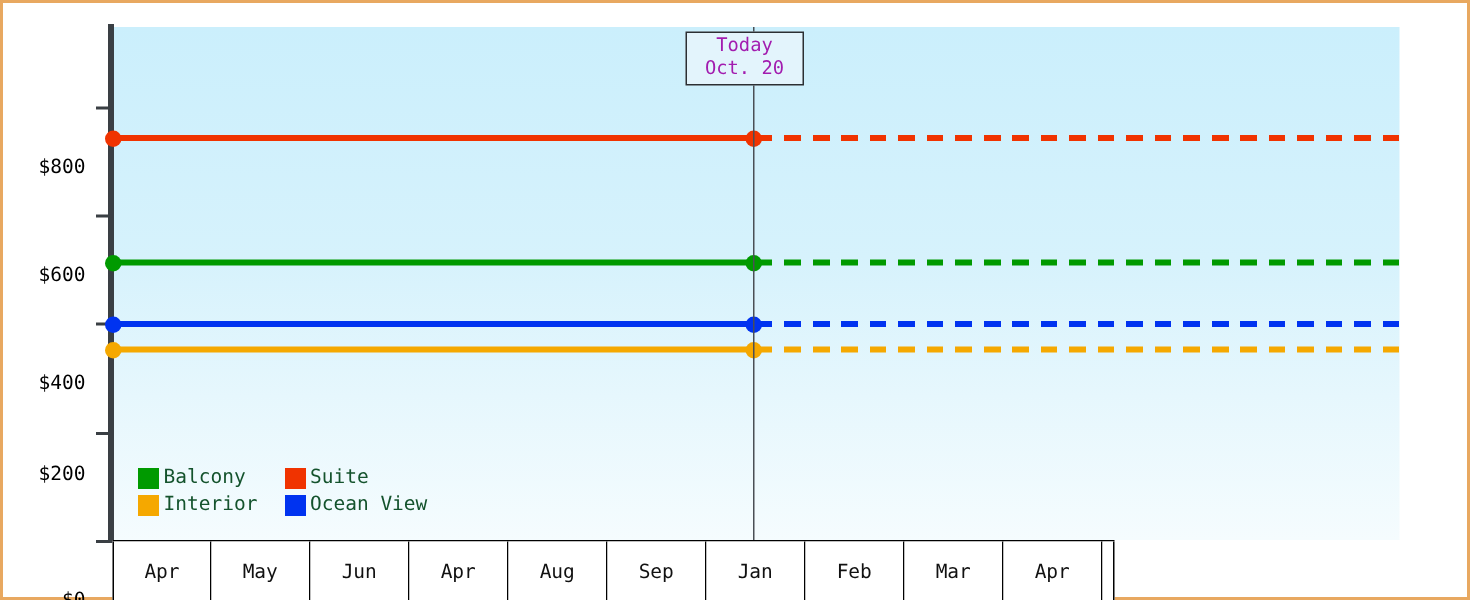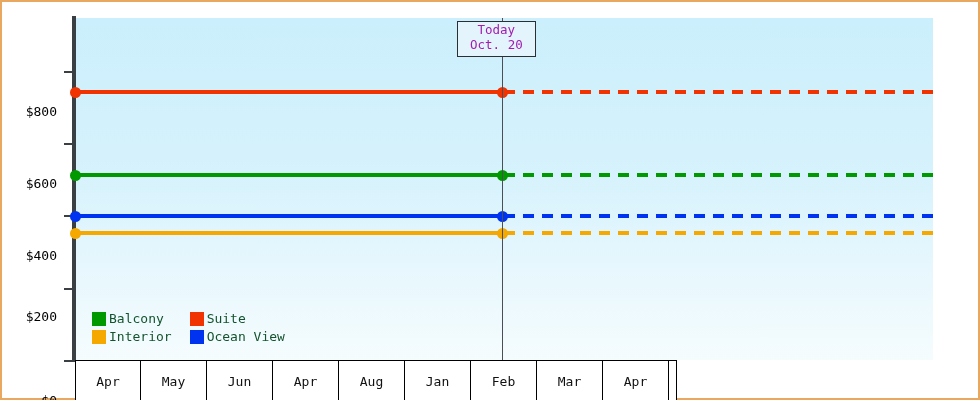--- a/index.html
+++ b/index.html
@@ -226,20 +226,21 @@
       <span class="legend-label">Ocean View</span>
     </div>
   </div>
 
   <div id="x-axis-strip">
     <div class="month-cell">Apr</div>
     <div class="month-cell">May</div>
     <div class="month-cell">Jun</div>
     <div class="month-cell">Apr</div>
     <div class="month-cell">Aug</div>
+    <div class="month-cell">Sep</div>
     <div class="month-cell">Jan</div>
     <div class="month-cell">Feb</div>
     <div class="month-cell">Mar</div>
     <div class="month-cell">Apr</div>
     <div class="month-cell partial"></div>
   </div>
 
 </div>
 
 </body></html>

